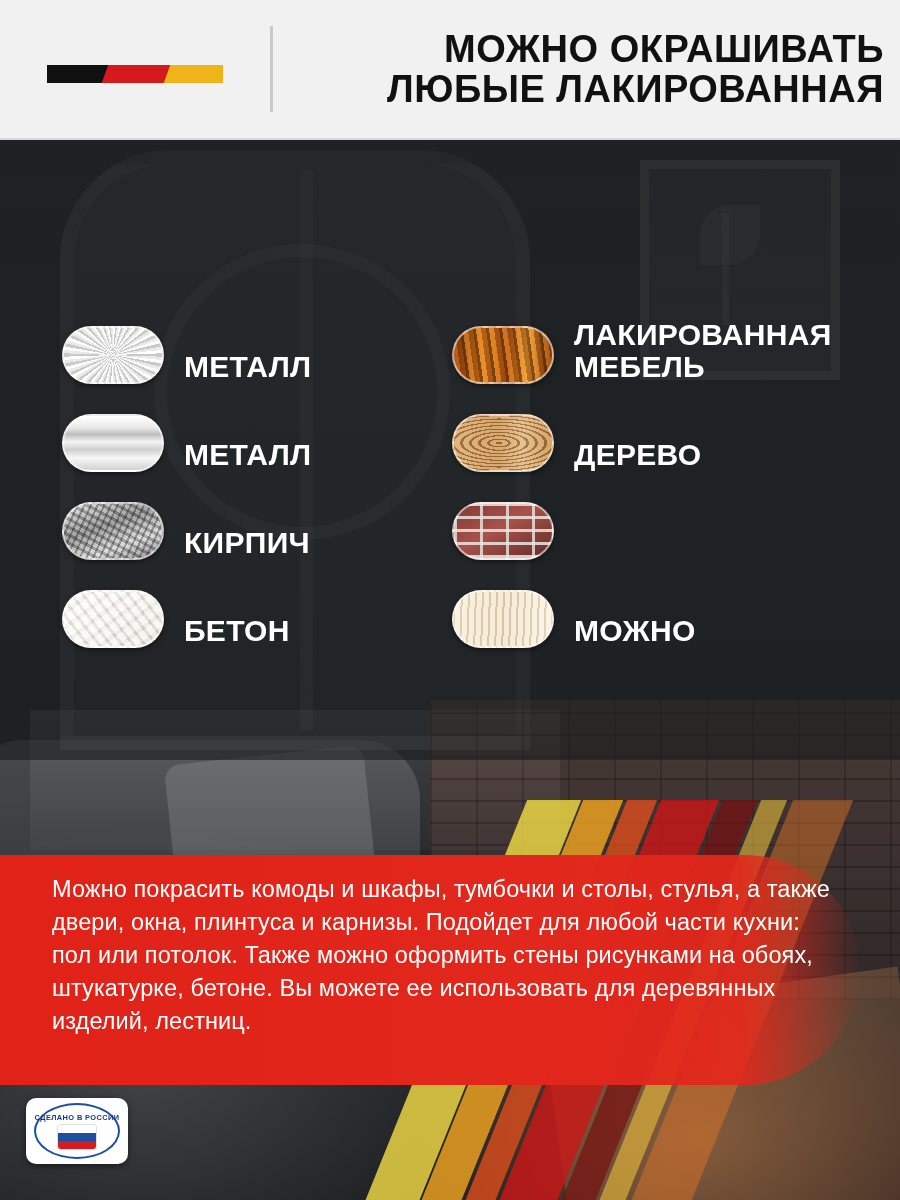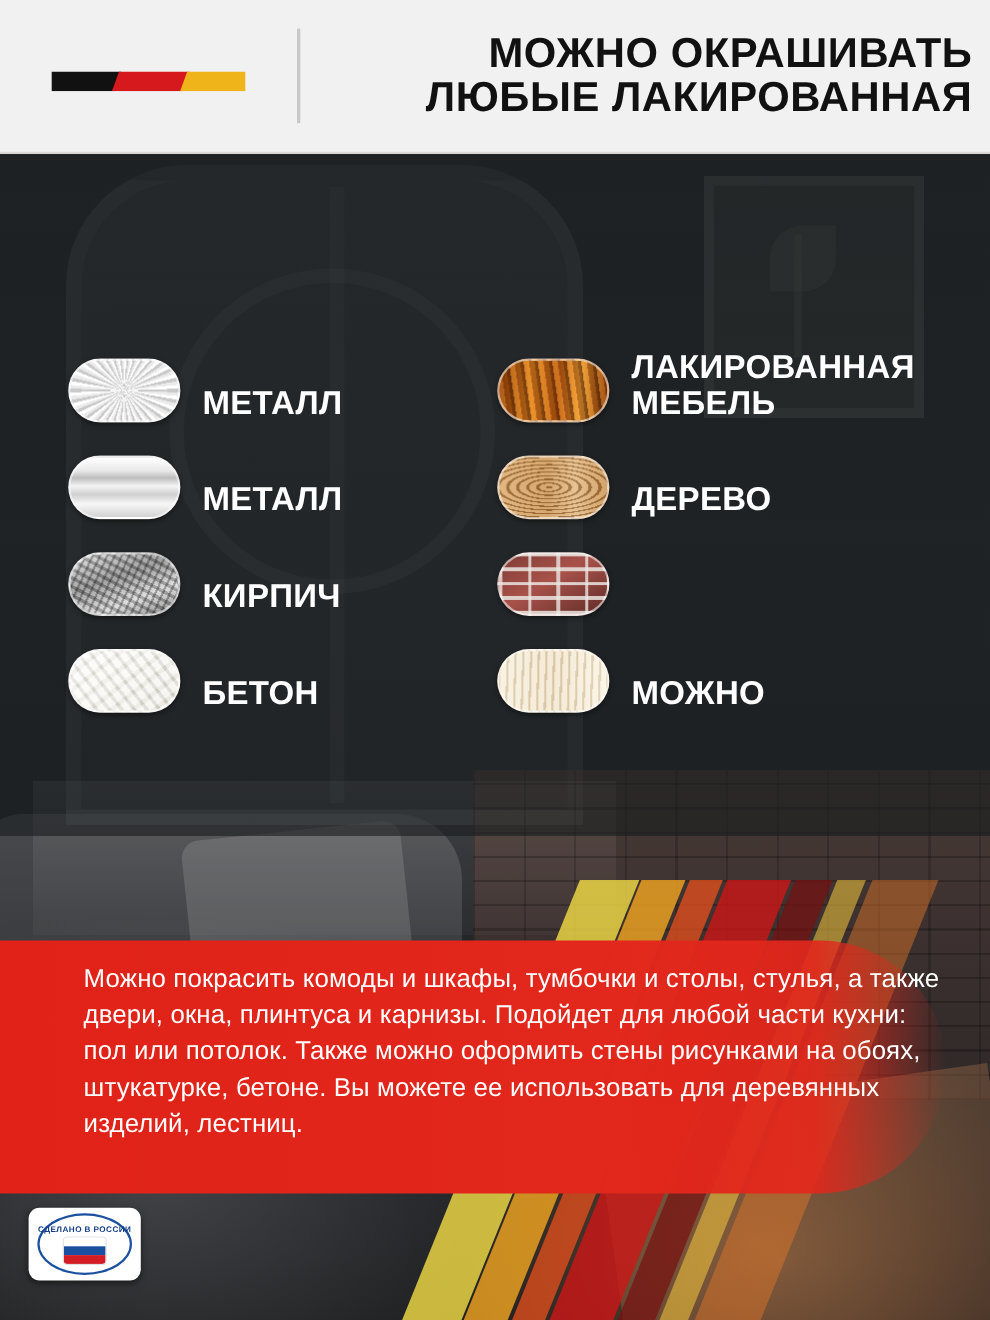--- a/index.html
+++ b/index.html
@@ -187,21 +187,21 @@
   }
 
   
   .panel {
     position:absolute; left:0; top:855px; width:860px; height:230px;
     background:linear-gradient(90deg,#e02218 0%,#e2271c 62%,rgba(226,39,28,.92) 86%,rgba(226,39,28,0) 100%);
     border-radius:0 115px 115px 0;
   }
   .panel-text {
     position:absolute; left:52px; top:18px; width:790px;
-    color:#fff; font-size:23.5px; line-height:1.40; letter-spacing:.1px;margin-left:24px;
+    color:#fff; font-size:23.5px; line-height:1.40; letter-spacing:.1px;
   }
 
   
   .badge {
     position:absolute; left:26px; top:1098px; width:102px; height:66px;
     background:#fff; border-radius:10px;
     box-shadow:0 2px 6px rgba(0,0,0,.5);
     display:flex; flex-direction:column; align-items:center; justify-content:center;
   }
   .badge-ring {

